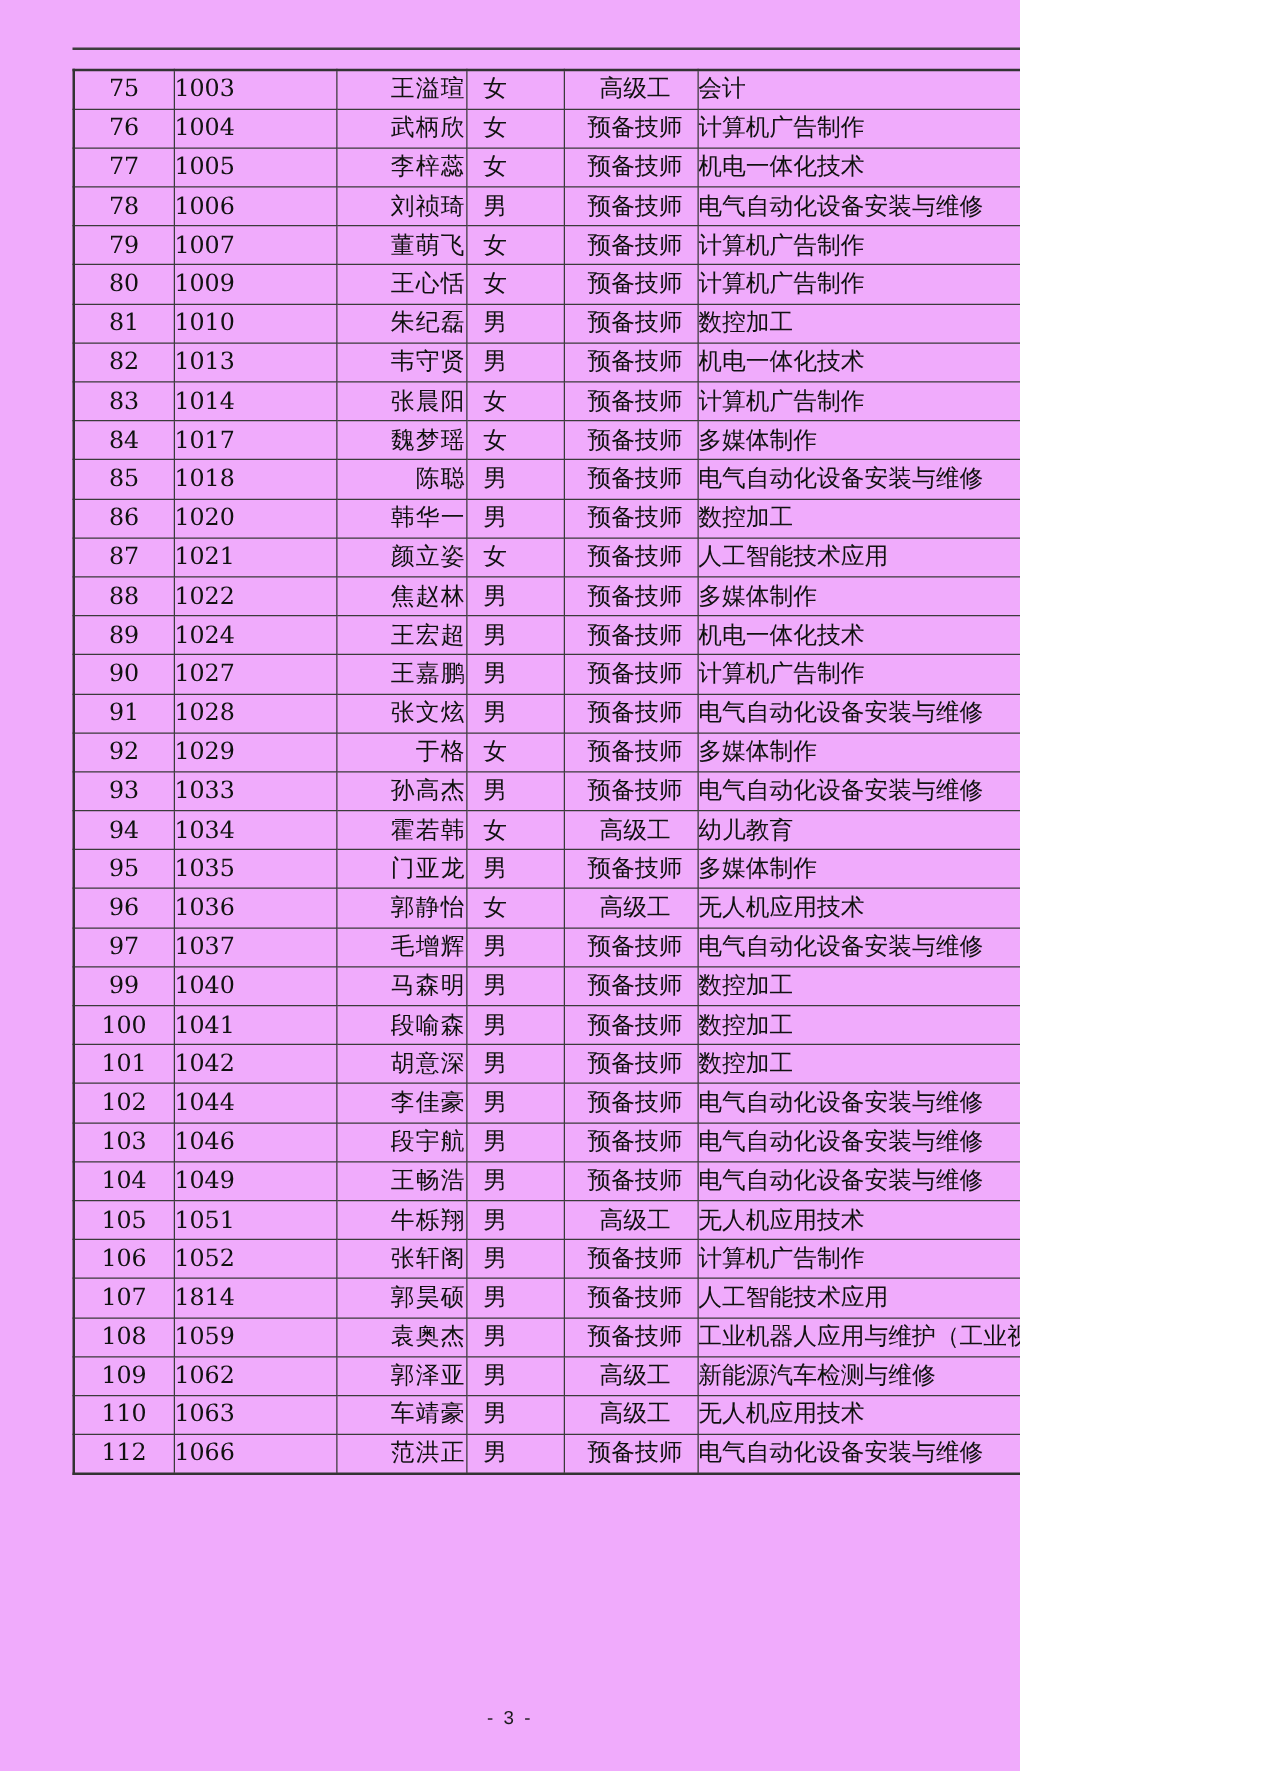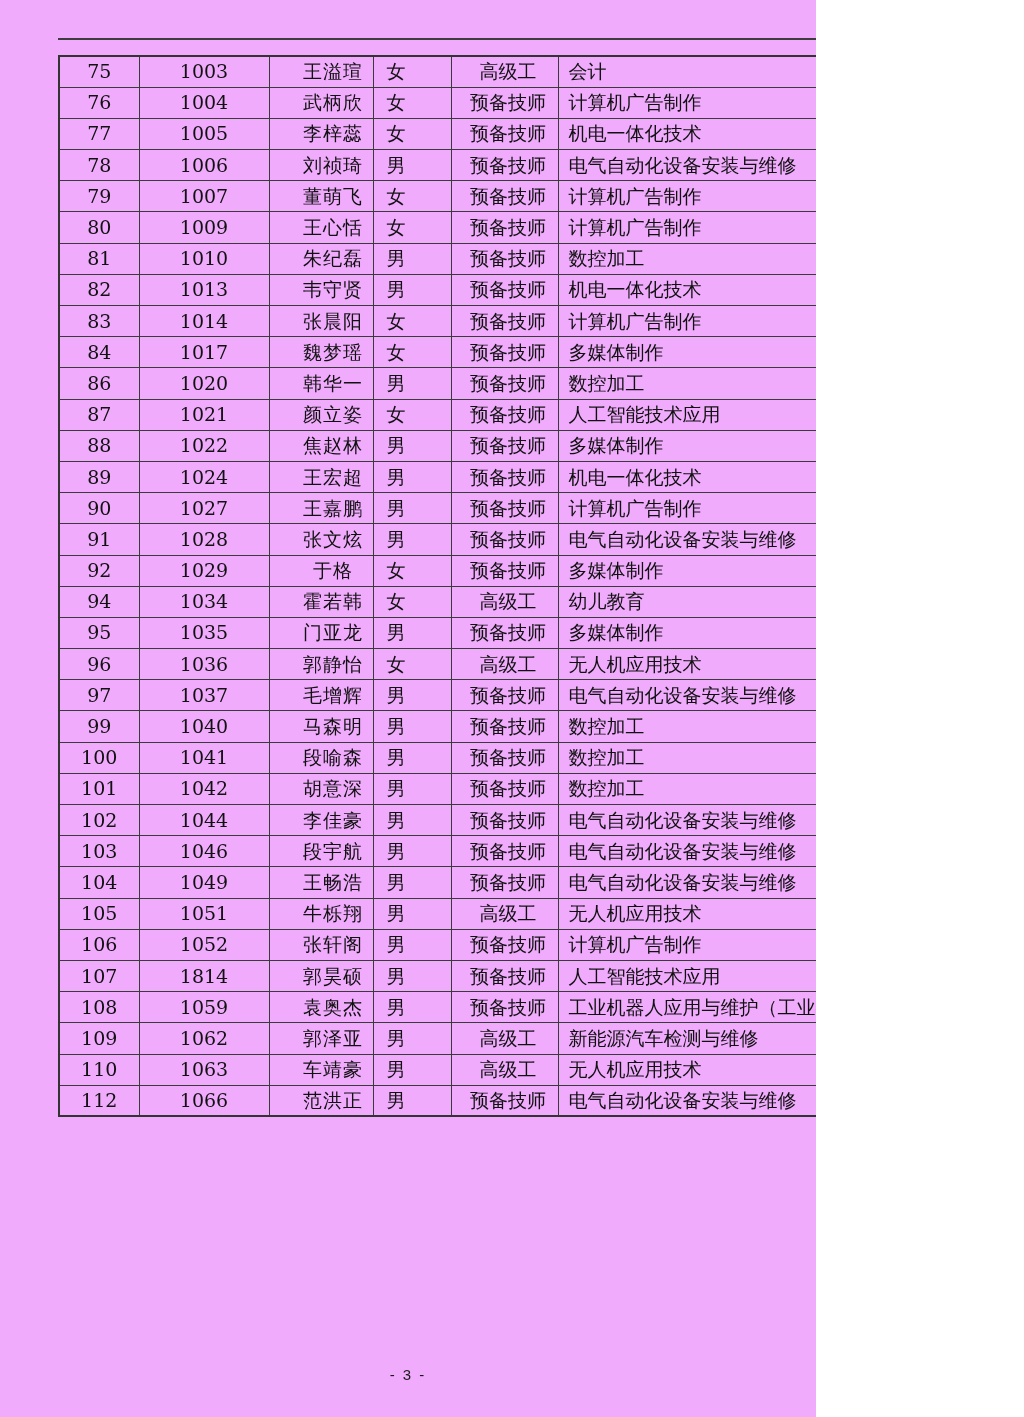--- a/index.html
+++ b/index.html
@@ -37,25 +37,25 @@
     font-size: 19px;
     line-height: 1;
     vertical-align: middle;
     overflow: hidden;
     white-space: nowrap;
     color: #111111;
   }
   table.roster tr { height: 31.2px; }
 
   td.c-seq    { text-align: center; }
-  td.c-id     { text-align: center; }
-  td.c-name   { text-align: center; padding-left: 24px; letter-spacing: 1px; }
+  td.c-id     { text-align: left; }
+  td.c-name   { text-align: right; padding-left: 24px; letter-spacing: 1px; }
   td.c-gender { text-align: left; padding-left: 13px; }
   td.c-level  { text-align: center; padding-left: 7px; }
-  td.c-major  { text-align: left; padding-left: 10px; }
+  td.c-major  { text-align: left; padding-left: 0; }
 
   .footer {
     position: absolute;
     top: 1366px;
     left: 0;
     width: 100%;
     text-align: center;
     font-family: "Liberation Sans", "DejaVu Sans", sans-serif;
     font-size: 15px;
     color: #1a1a1a;
@@ -161,20 +161,28 @@
 
   <tr>
     <td class="c-seq">84</td>
     <td class="c-id">1017</td>
     <td class="c-name">魏梦瑶</td>
     <td class="c-gender">女</td>
     <td class="c-level">预备技师</td>
     <td class="c-major">多媒体制作</td>
   </tr>
 
+  <tr>
+    <td class="c-seq">85</td>
+    <td class="c-id">1018</td>
+    <td class="c-name">陈聪</td>
+    <td class="c-gender">男</td>
+    <td class="c-level">预备技师</td>
+    <td class="c-major">电气自动化设备安装与维修</td>
+  </tr>
 
   <tr>
     <td class="c-seq">86</td>
     <td class="c-id">1020</td>
     <td class="c-name">韩华一</td>
     <td class="c-gender">男</td>
     <td class="c-level">预备技师</td>
     <td class="c-major">数控加工</td>
   </tr>
 
@@ -225,20 +233,28 @@
 
   <tr>
     <td class="c-seq">92</td>
     <td class="c-id">1029</td>
     <td class="c-name">于格</td>
     <td class="c-gender">女</td>
     <td class="c-level">预备技师</td>
     <td class="c-major">多媒体制作</td>
   </tr>
 
+  <tr>
+    <td class="c-seq">93</td>
+    <td class="c-id">1033</td>
+    <td class="c-name">孙高杰</td>
+    <td class="c-gender">男</td>
+    <td class="c-level">预备技师</td>
+    <td class="c-major">电气自动化设备安装与维修</td>
+  </tr>
 
   <tr>
     <td class="c-seq">94</td>
     <td class="c-id">1034</td>
     <td class="c-name">霍若韩</td>
     <td class="c-gender">女</td>
     <td class="c-level">高级工</td>
     <td class="c-major">幼儿教育</td>
   </tr>
 

